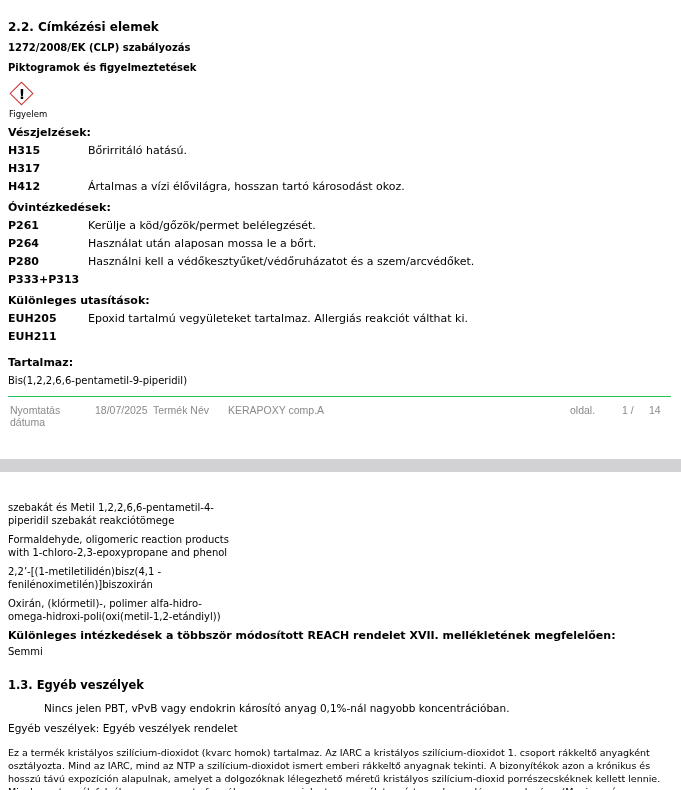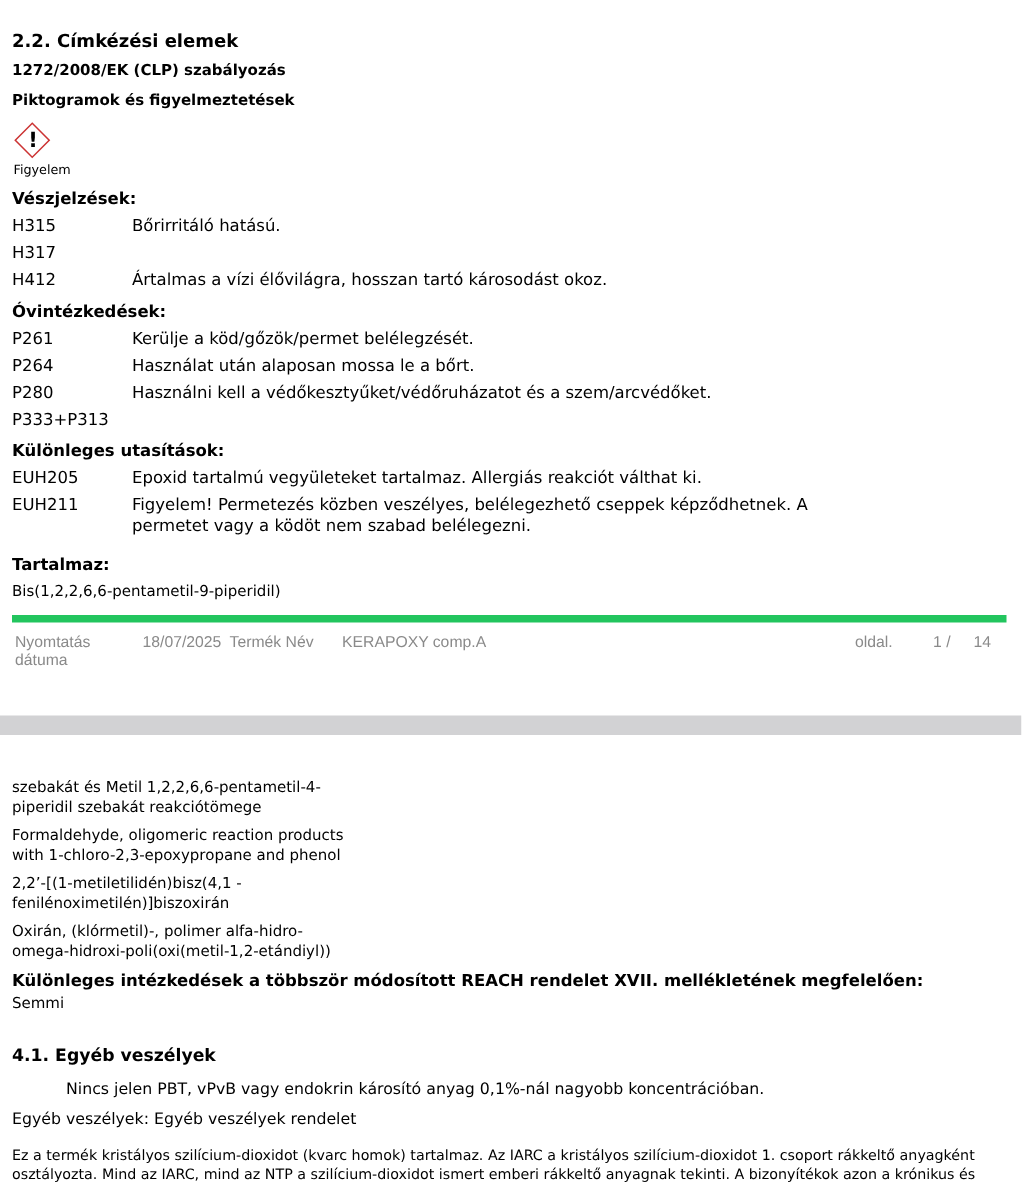--- a/index.html
+++ b/index.html
@@ -21,29 +21,29 @@
     border:1.5px solid var(--pictogram-red, #cc3333);
     transform:rotate(45deg); background:#fff;
   }
   .picto .glyph {
     position:absolute; left:0; top:2px; width:26px; text-align:center;
     font-size:14px; line-height:20px; font-weight:bold; color:#000;
   }
   .signal { font-size:8.5px; line-height:10px; margin-top:2px; }
 
   .row { display:flex; font-size:11px; line-height:14px; margin-bottom:4px; }
-  .row .code { width:80px; flex-shrink:0; }
+  .row .code { width:80px; flex-shrink:0;font-weight:bold; }
   .row .txt { flex:1; white-space:pre-line; }
 
   .contains-value { font-size:10px; line-height:13px; margin-bottom:6px; }
 
   .footer {
     display:flex; align-items:baseline;
     margin-top:9px; padding:7px 0 0 2px;
-    border-top:5px solid #22c55e;
+    border-top:1px solid #22c55e;
     color:var(--footer-gray, #8a8a8a);
     font-family:"Liberation Sans", sans-serif; font-size:10.5px; line-height:12px;
   }
   .footer .f1 { width:85px; }
   .footer .f2 { width:58px; }
   .footer .f3 { width:75px; }
   .footer .f4 { flex:1; }
   .footer .f5 { width:52px; }
   .footer .f6 { width:27px; }
   .footer .f7 { width:22px; }
@@ -109,21 +109,20 @@
     <span class="code">P333+P313</span>
   </div>
 
   <div class="h-sec">Különleges utasítások:</div>
   <div class="row">
     <span class="code">EUH205</span>
     <span class="txt">Epoxid tartalmú vegyületeket tartalmaz. Allergiás reakciót válthat ki.</span>
   </div>
   <div class="row">
     <span class="code">EUH211</span>
-    <span class="txt" style="max-width:485px;">Figyelem! Permetezés közben veszélyes, belélegezhető cseppek képződhetnek. A permetet vagy a ködöt nem szabad belélegezni.</span>
   </div>
 
   <div class="h-sec" style="margin-top:12px;">Tartalmaz:</div>
   <div class="contains-value">Bis(1,2,2,6,6-pentametil-9-piperidil)</div>
 
   <div class="footer">
     <span class="f1">Nyomtatás dátuma</span>
     <span class="f2">18/07/2025</span>
     <span class="f3">Termék Név</span>
     <span class="f4">KERAPOXY comp.A</span>
@@ -142,19 +141,19 @@
   <div class="substance">Formaldehyde, oligomeric reaction products
 with 1-chloro-2,3-epoxypropane and phenol</div>
   <div class="substance">2,2’-[(1-metiletilidén)bisz(4,1 -
 fenilénoximetilén)]biszoxirán</div>
   <div class="substance">Oxirán, (klórmetil)-, polimer alfa-hidro-
 omega-hidroxi-poli(oxi(metil-1,2-etándiyl))</div>
 
   <div class="reach-heading">Különleges intézkedések a többször módosított REACH rendelet XVII. mellékletének megfelelően:</div>
   <div class="plain">Semmi</div>
 
-  <div class="h-23">4.1. Egyéb veszélyek</div>
+  <div class="h-23">1.3. Egyéb veszélyek</div>
   <div class="indent">Nincs jelen PBT, vPvB vagy endokrin károsító anyag 0,1%-nál nagyobb koncentrációban.</div>
   <div class="other-hazards">Egyéb veszélyek: Egyéb veszélyek rendelet</div>
 
   <div class="para">Ez a termék kristályos szilícium-dioxidot (kvarc homok) tartalmaz. Az IARC a kristályos szilícium-dioxidot 1. csoport rákkeltő anyagként osztályozta. Mind az IARC, mind az NTP a szilícium-dioxidot ismert emberi rákkeltő anyagnak tekinti. A bizonyítékok azon a krónikus és hosszú távú expozíción alapulnak, amelyet a dolgozóknak lélegezhető méretű kristályos szilícium-dioxid porrészecskéknek kellett lennie. Mivel ez a termék folyékony vagy paszta formában van, nem jelent porveszélyt; ezért ez a besorolás nem releváns. (Megjegyzés: az edzett termék csiszolása szilícium-dioxid-port okozhat.)</div>
 
 </div>
 
 </body></html>

